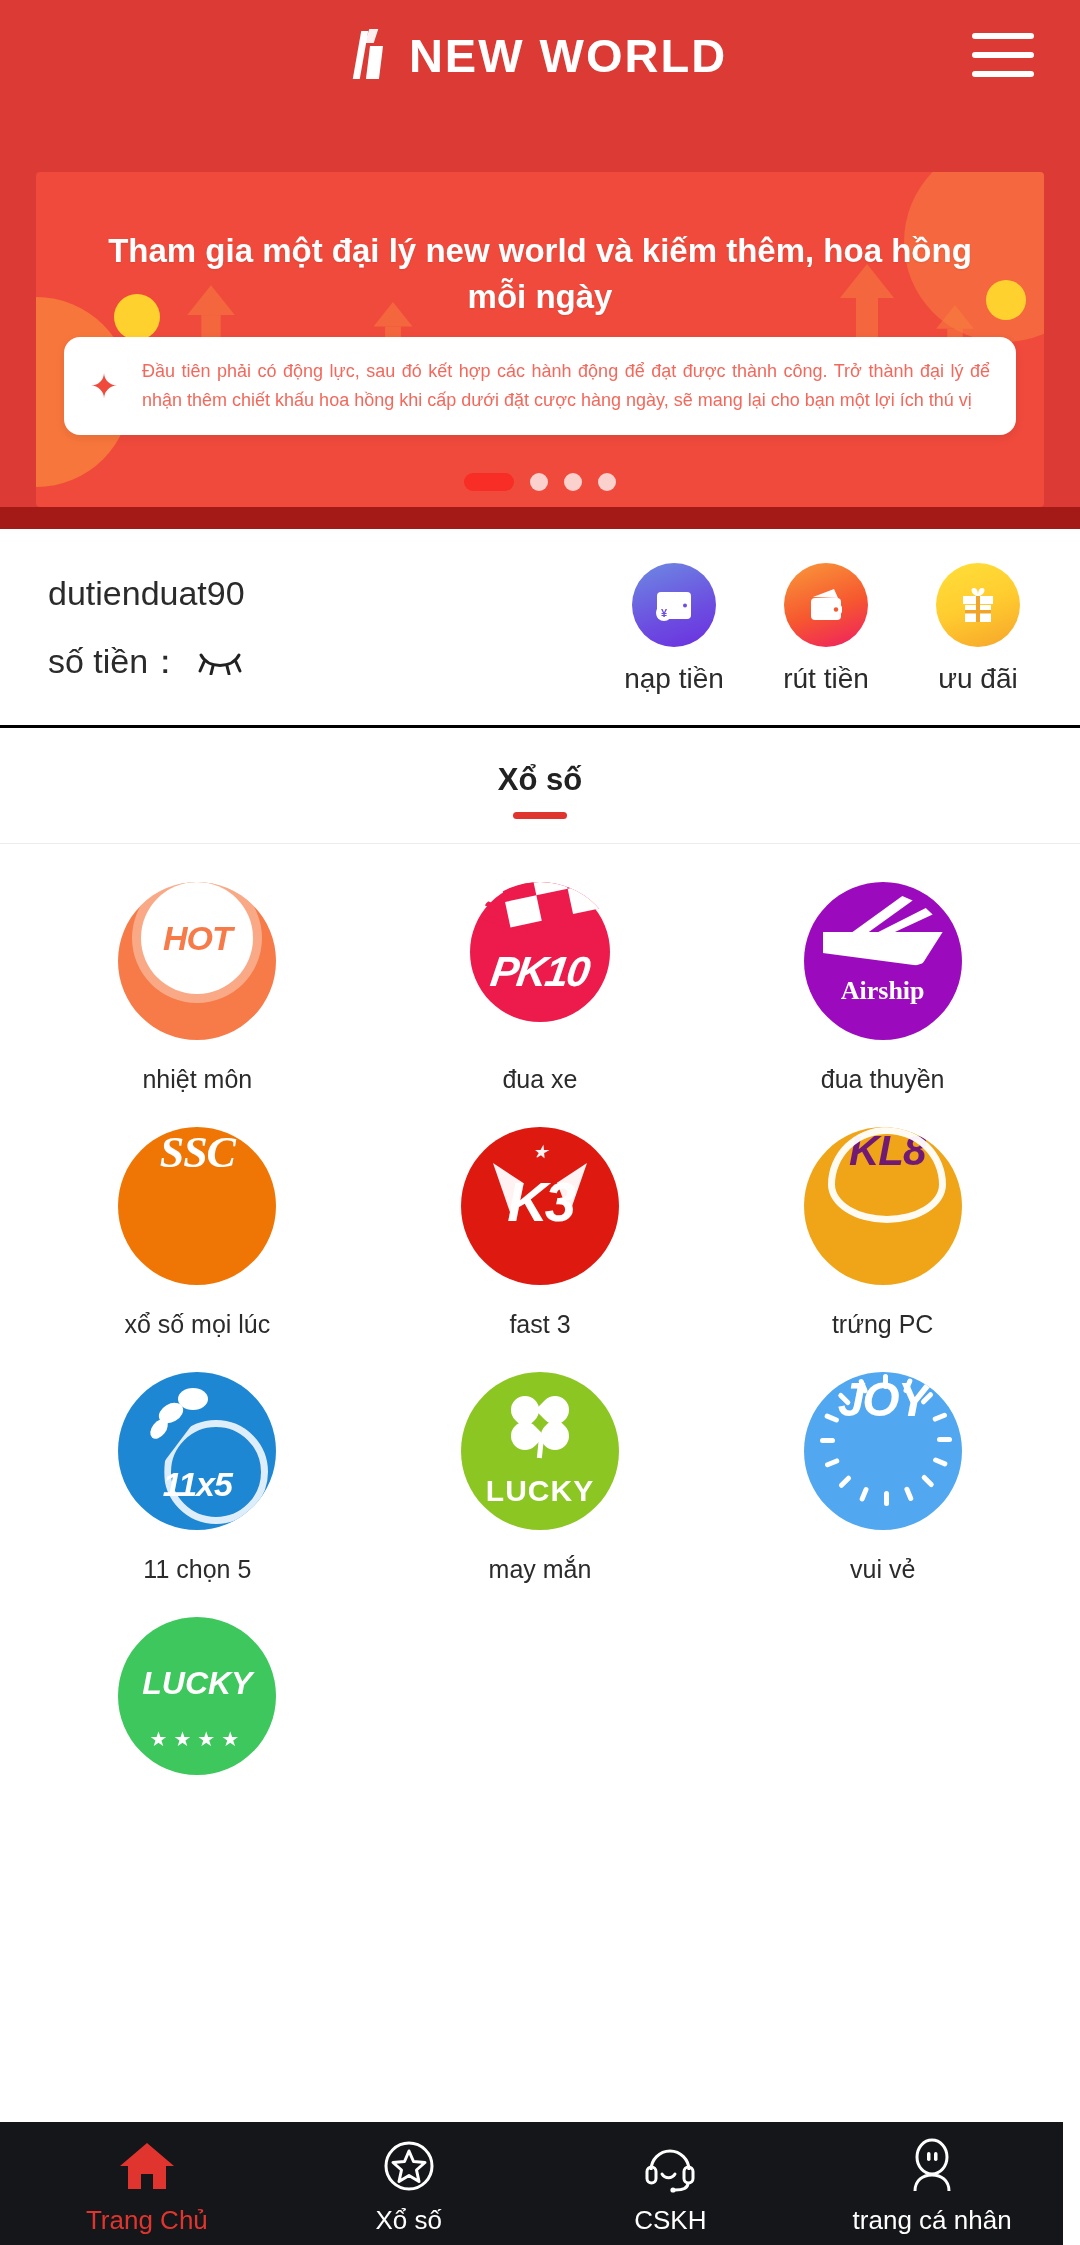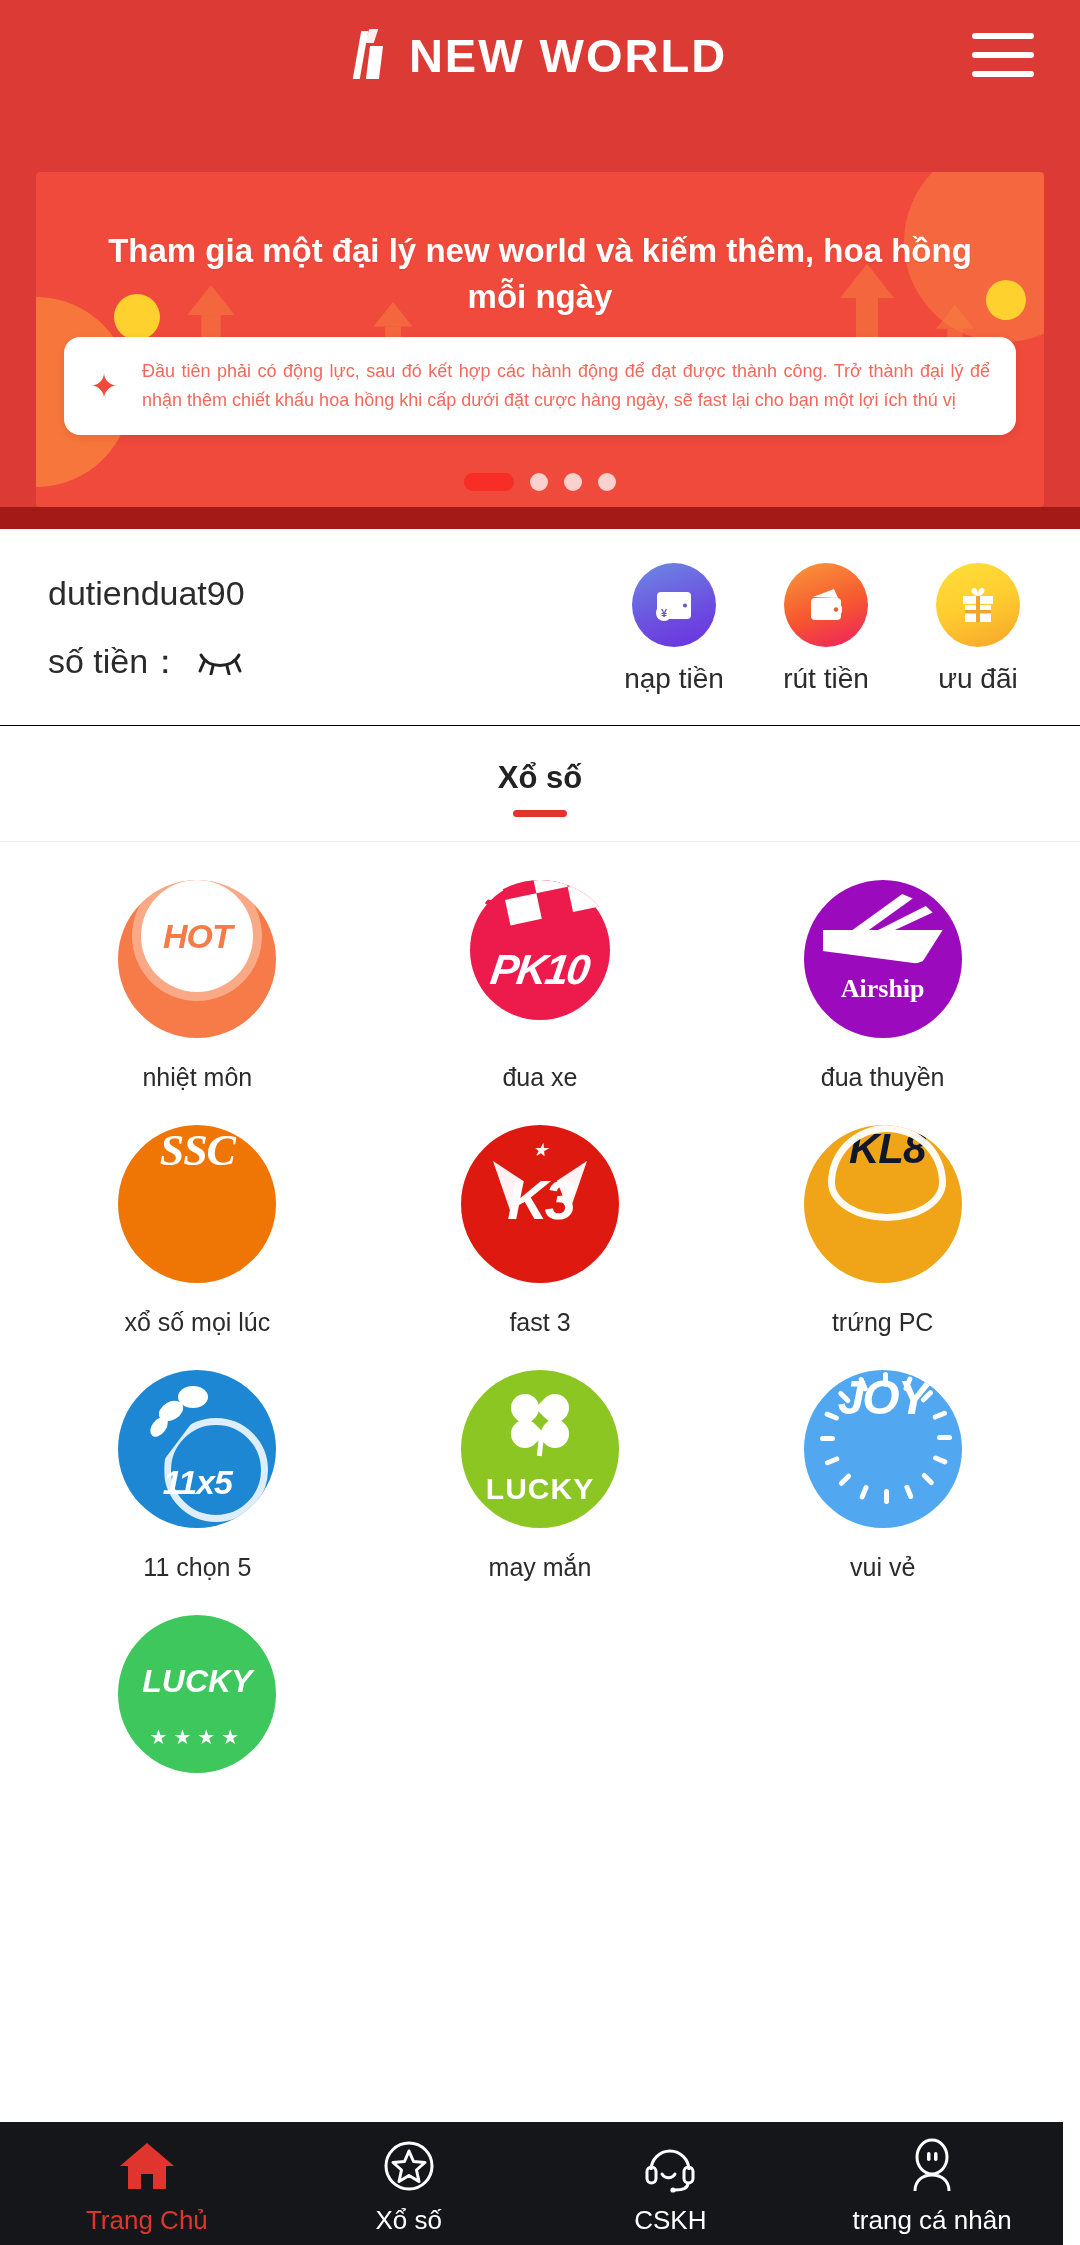--- a/index.html
+++ b/index.html
@@ -97,21 +97,21 @@
   }
   .dot{ width:18px;height:18px;border-radius:50%;background:rgba(255,255,255,.75); }
   .dot.active{ width:50px; border-radius:10px; background:#f72d26; }
 
   .banner-foot{ height:22px; background:#a41a16; }
 
   
   .account{
     display:flex; align-items:center;
     padding:34px 40px 30px 48px;
-    border-bottom:1px solid #000000;
+    border-bottom:3px solid #000000;
     background:#fff;
   }
   .acct-left{ flex:1; }
   .acct-user{ font-size:34px; color:#2b2b2b; margin-bottom:26px; }
   .acct-bal{ display:flex; align-items:center; gap:16px; font-size:34px; color:#2b2b2b; }
   .eye-off{ display:inline-block; width:44px; height:26px; position:relative; }
   .eye-off svg{ display:block; }
 
   .acts{ display:flex; gap:48px; padding-right:10px; }
   .act{ width:104px; text-align:center; cursor:pointer; }
@@ -185,21 +185,21 @@
   .t-k3{ background:#de1a10; }
   .k3-wrap{ position:relative;width:130px;height:130px;display:flex;align-items:center;justify-content:center; }
   .k3-wrap b{ color:#fff;font-size:56px;font-weight:800;font-style:italic;letter-spacing:-3px;margin-top:18px; }
   .k3-top{ position:absolute;top:10px;left:50%;transform:translateX(-50%);
            color:#fff;font-size:24px;font-style:italic;font-weight:700;opacity:.95; }
   .k3-wing{ position:absolute;top:36px;width:30px;height:52px;background:#fff;opacity:.95; }
   .k3-wing.l{ left:18px; clip-path:polygon(0 0,100% 38%,60% 100%); }
   .k3-wing.r{ right:18px; clip-path:polygon(100% 0,0 38%,40% 100%); }
 
   .t-kl8{ background:#f0a519; }
-  .t-kl8 span{ color:#0f172a;font-size:42px;font-weight:800;font-style:italic;letter-spacing:-1px;margin-left:9px; }
+  .t-kl8 span{ color:#701a75;font-size:42px;font-weight:800;font-style:italic;letter-spacing:-1px;margin-left:9px; }
   .kl8-cloud{ position:absolute;width:118px;height:96px;border:7px solid #fff;border-radius:50% 50% 50% 50%/60% 60% 40% 40%;opacity:.95; }
 
   .t-115{ background:#1e87d4; }
   .t-115 .lbl{ position:absolute;bottom:26px;left:0;right:0;text-align:center;color:#fff;
                font-size:34px;font-weight:700;font-style:italic;letter-spacing:-1px; }
   .t-115 .swirl{ position:absolute;top:16px;left:30px;width:92px;height:68px; }
   .t-115 .swirl i{ position:absolute;background:#fff;border-radius:50%; }
   .t-115 .ring{ position:absolute;width:104px;height:104px;border:7px solid rgba(255,255,255,.85);
                 border-radius:50%;right:8px;bottom:6px;clip-path:polygon(30% 0,100% 0,100% 100%,0 100%,0 40%); }
 
@@ -277,21 +277,21 @@
       </div>
     <div class="arw a4">
         <div class="head"></div>
         <div class="body"></div>
       </div>
 
     <div class="banner-title">Tham gia một đại lý new world và kiếm thêm, hoa hồng mỗi ngày</div>
 
     <div class="banner-card">
       <span class="star-ic">✦</span>
-      <p>Đầu tiên phải có động lực, sau đó kết hợp các hành động để đạt được thành công. Trở thành đại lý để nhận thêm chiết khấu hoa hồng khi  cấp dưới đặt cược hàng ngày,  sẽ fast lại cho bạn một lợi ích thú vị</p>
+      <p>Đầu tiên phải có động lực, sau đó kết hợp các hành động để đạt được thành công. Trở thành đại lý để nhận thêm chiết khấu hoa hồng khi  cấp dưới đặt cược hàng ngày,  sẽ mang lại cho bạn một lợi ích thú vị</p>
     </div>
 
     <div class="dots">
       <span class="dot active"></span>
       <span class="dot"></span>
       <span class="dot"></span>
       <span class="dot"></span>
     </div>
   </div>
 </div>

